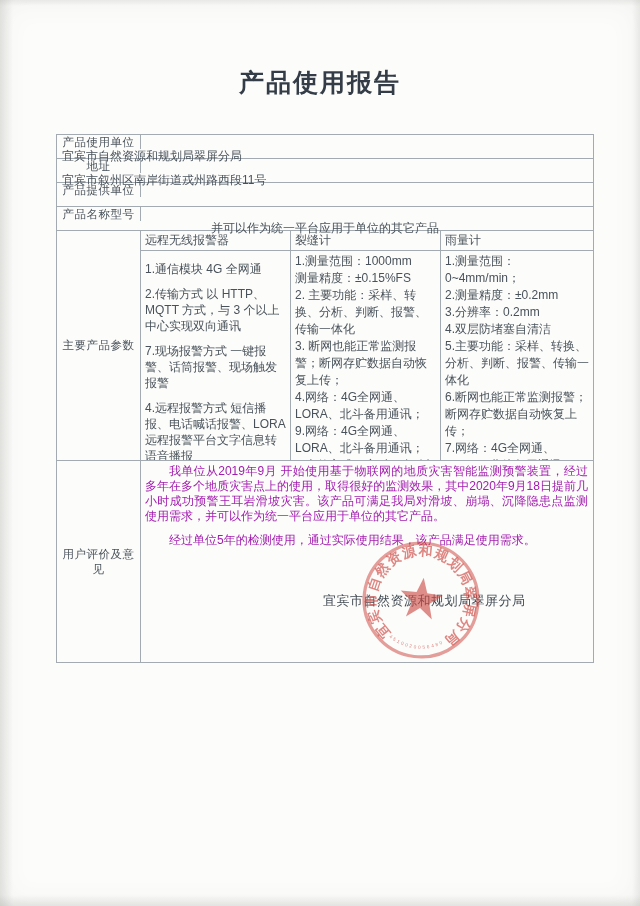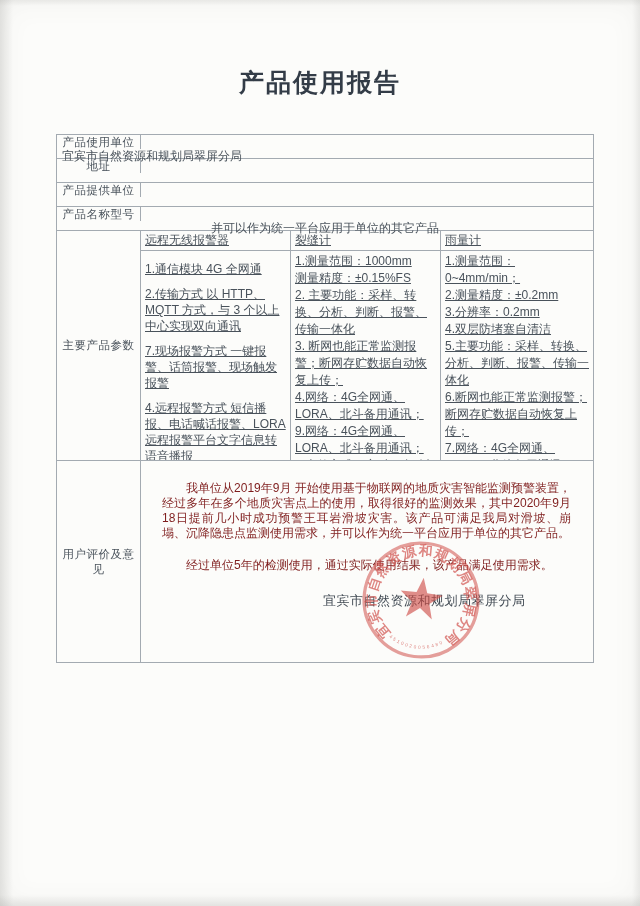--- a/index.html
+++ b/index.html
@@ -37,37 +37,37 @@
     width:84px; min-width:84px; box-sizing:border-box;
     border-right:1px solid #a3aab1;
     display:flex; align-items:center; justify-content:center;
     text-align:center; font-size:11.5px; letter-spacing:0.5px; color:#4a535c;
   }
   .info-row { height:24px;flex-direction:column; }
   .value-cell { flex:1; display:flex; align-items:center; padding-left:5px; box-sizing:border-box; }
   .value-cell.center { justify-content:center; padding-left:0; }
 
   .params-row { height:230px; }
-  .params-grid { flex:1; display:flex;text-decoration:underline; }
+  .params-grid { flex:1; display:flex; }
   .param-col { box-sizing:border-box; border-right:1px solid #a3aab1; display:flex; flex-direction:column; }
   .param-col.c1 { width:150px; }
   .param-col.c2 { width:150px; }
   .param-col.c3 { flex:1; border-right:none; }
   .param-header {
     height:20px; box-sizing:border-box; border-bottom:1px solid #a3aab1;
     padding:2px 0 0 4px; font-size:12px;
   }
   .param-body { flex:1; padding:2px 3px 0 4px; font-size:12px; line-height:17px; overflow:hidden; }
   .param-item { white-space:pre-line; }
   .param-body.gapped { padding-top:10px; line-height:16px; }
   .param-body.gapped .param-item { margin-bottom:9px; }
 
   .eval-row { height:201px; }
   .eval-cell { position:relative; flex:1; padding:3px 5px 0 4px; box-sizing:border-box; }
-  .para { margin:17px; text-indent:2em; font-size:12px; line-height:15px; text-align:justify; color:#7f1d1d; }
+  .para { margin:0; text-indent:2em; font-size:12px; line-height:15px; text-align:justify; color:#a21caf; }
   .para.second { margin-top:9px; }
   .signature {
     position:absolute; left:182px; top:132px; z-index:1;
     font-size:13px; letter-spacing:0.5px; color:#424b54; white-space:nowrap;
   }
   .seal {
     position:absolute; left:219px; top:78px; z-index:2;
     width:122px; height:122px; transform:rotate(7deg); opacity:0.92;
   }
 </style>
@@ -85,20 +85,21 @@
 
   <div class="doc-table">
 
     <div class="row info-row">
       <div class="label-cell">产品使用单位</div>
       <div class="value-cell">宜宾市自然资源和规划局翠屏分局</div>
     </div>
 
     <div class="row info-row">
       <div class="label-cell">地址</div>
+      <div class="value-cell">宜宾市叙州区南岸街道戎州路西段11号</div>
     </div>
 
     <div class="row info-row">
       <div class="label-cell">产品提供单位</div>
     </div>
 
     <div class="row info-row">
       <div class="label-cell">产品名称型号</div>
       <div class="value-cell center">并可以作为统一平台应用于单位的其它产品</div>
     </div>

